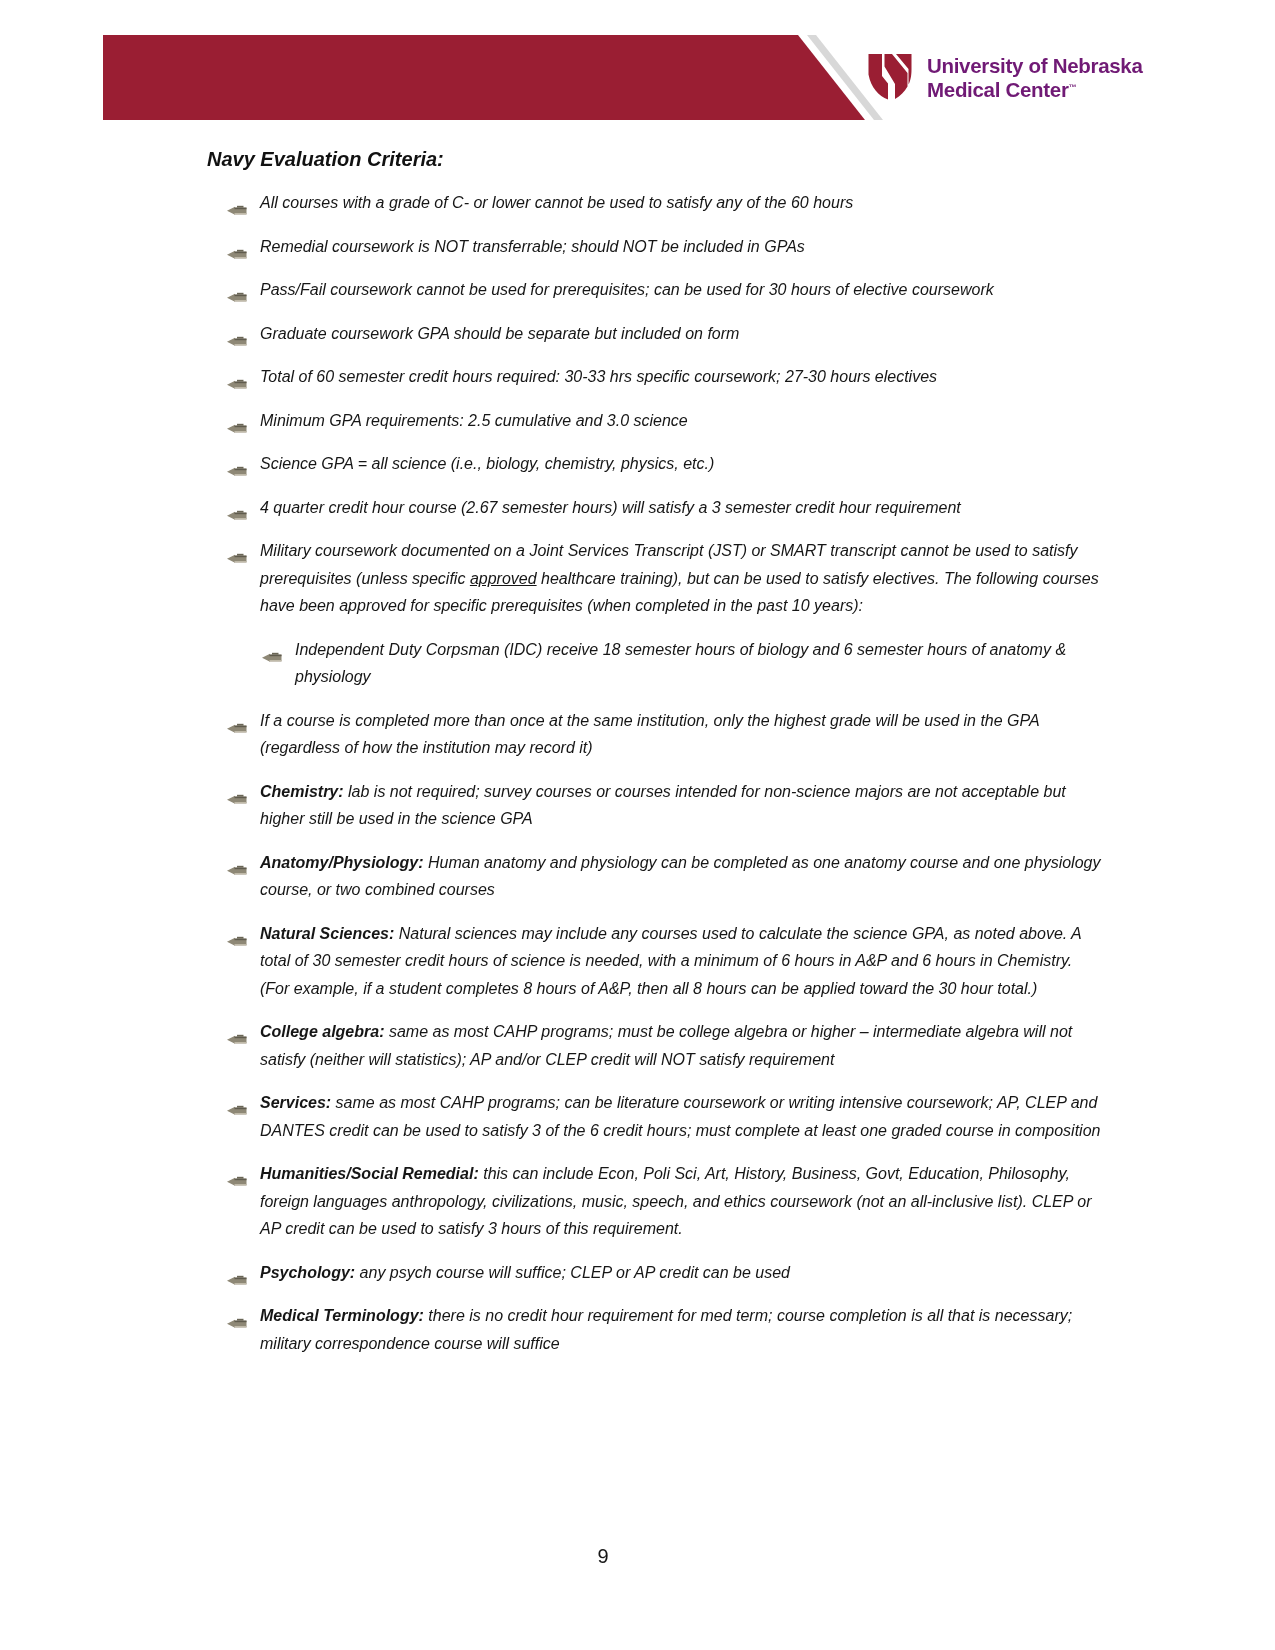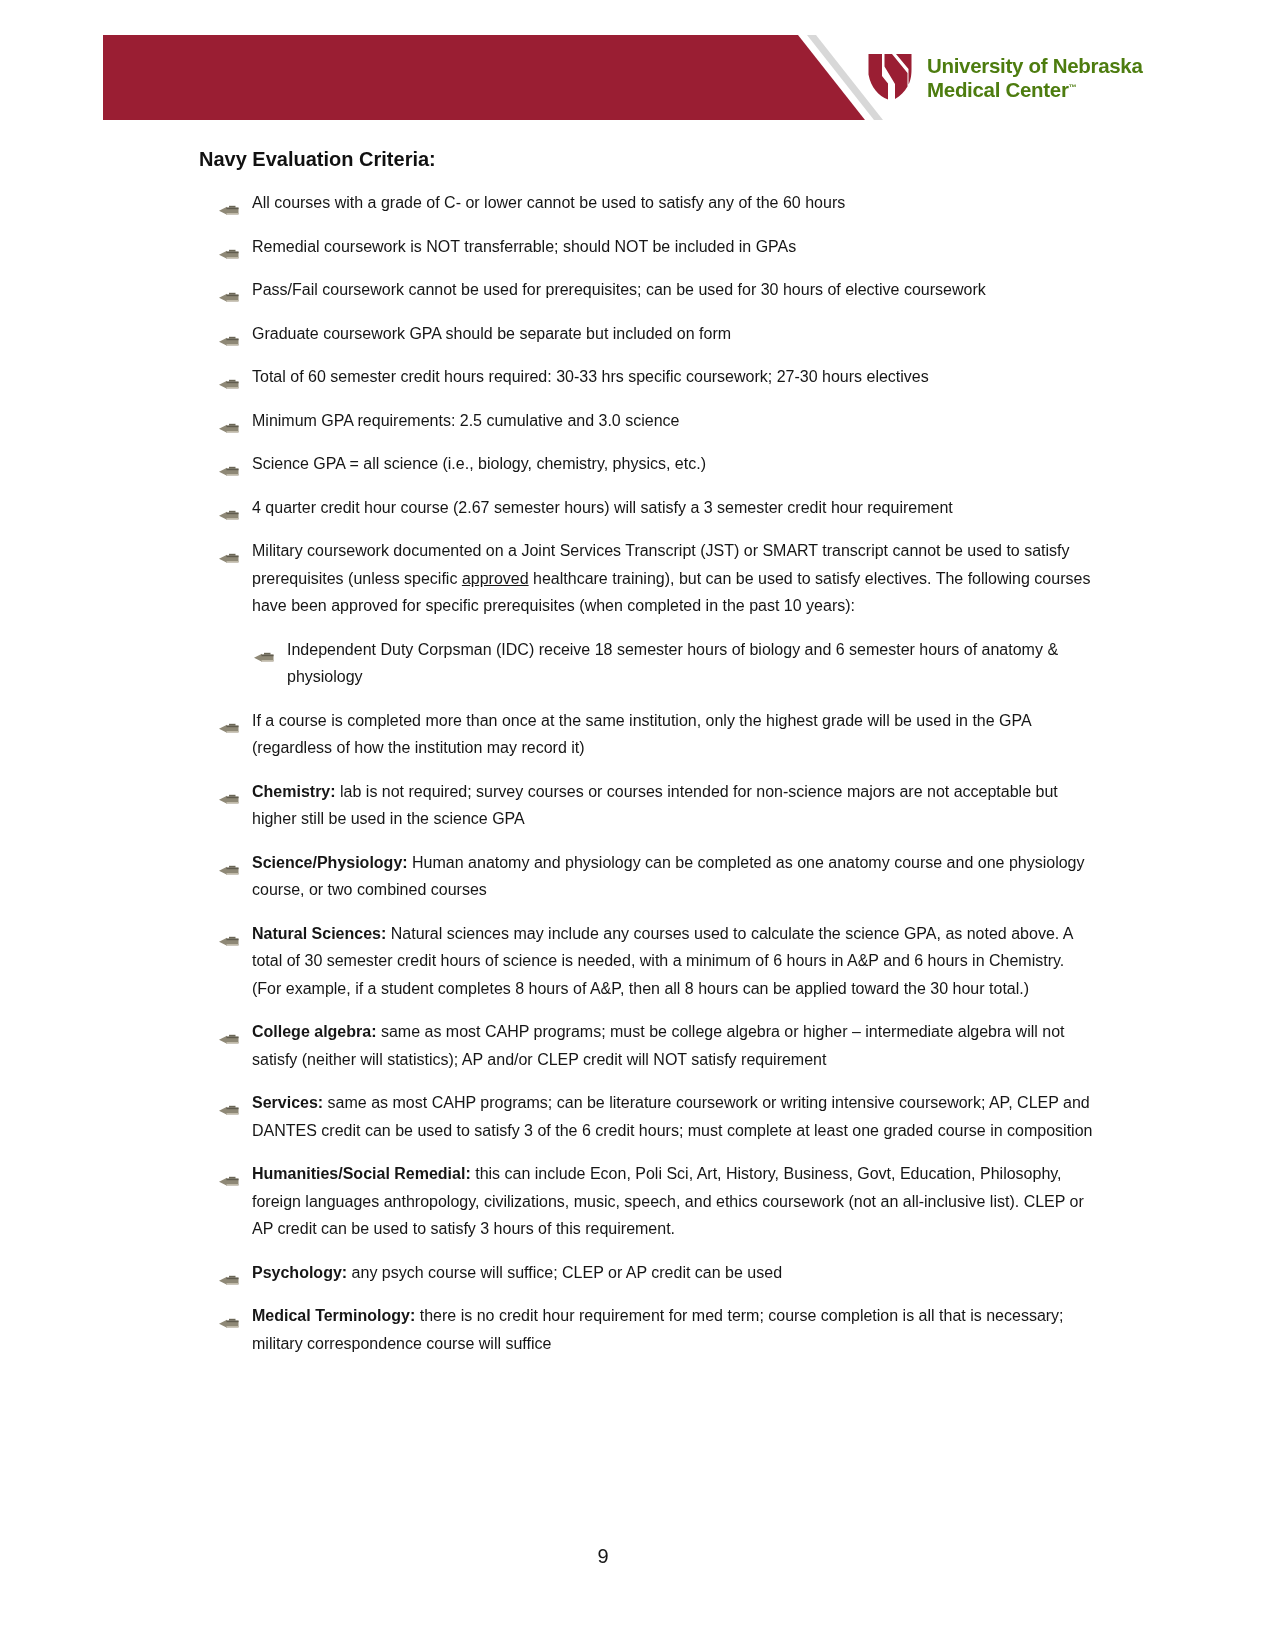--- a/index.html
+++ b/index.html
@@ -15,25 +15,25 @@
   }
   .banner-stripe {
     position:absolute; left:103px; top:35px; width:790px; height:85px;
     clip-path:polygon(704px 0, 713px 0, 780px 85px, 771px 85px);
   }
   .logo { position:absolute; left:867px; top:54px; display:flex; align-items:flex-start; }
   .logo svg { display:block; }
   .logo-text {
     margin-left:14px; margin-top:1px;
     font-weight:bold; font-size:20.5px; line-height:21.5px;
-    letter-spacing:-0.3px; color:#4d7c0f; white-space:nowrap;
+    letter-spacing:-0.3px; color:#701a75; white-space:nowrap;
   }
   .logo-text sup { font-size:8px; font-weight:bold; vertical-align:7px; letter-spacing:0; }
   
-  .content { position:absolute; left:199px; top:146px; width:898px; }
+  .content { position:absolute; left:207px; top:146px; width:898px;font-style:italic; }
   .doc-title {
     font-size:20px; font-weight:bold; line-height:27px;
     margin:0 0 13px 0; color:#111;
   }
   .item { position:relative; margin:16px 0 6px 0; font-size:16px; line-height:27.5px; }
   .item.l1 { padding-left:53px; }
   .item.l2 { padding-left:88px; }
   .item .bullet { position:absolute; top:8px; width:20px; height:12px; }
   .item.l1 .bullet { left:20px; }
   .item.l2 .bullet { left:55px; }
@@ -203,21 +203,21 @@
       <div class="item l1">
   <span class="bullet">
     <svg width="20" height="12" viewBox="0 0 20 12">
       <polygon class="bf" points="0,6.8 8,2.8 8,10.8" fill="#8E8876"></polygon>
       <rect class="bf" x="7.5" y="3.6" width="12" height="6.8" fill="#8E8876"></rect>
       <polygon points="10,1.8 16.5,1.8 16.5,3.6 10,3.6" fill="#6A6656"></polygon>
       <rect x="7.5" y="3.6" width="12" height="1.6" fill="#5F5B4D"></rect>
       <rect x="7.5" y="9" width="12" height="1.4" fill="#C0BAA9"></rect>
     </svg>
   </span>
-<span class="item-text"><span class="b">Science/Physiology:</span><span> Human anatomy and physiology can be completed as one anatomy course and one physiology course, or two combined courses</span></span></div>
+<span class="item-text"><span class="b">Anatomy/Physiology:</span><span> Human anatomy and physiology can be completed as one anatomy course and one physiology course, or two combined courses</span></span></div>
       <div class="item l1">
   <span class="bullet">
     <svg width="20" height="12" viewBox="0 0 20 12">
       <polygon class="bf" points="0,6.8 8,2.8 8,10.8" fill="#8E8876"></polygon>
       <rect class="bf" x="7.5" y="3.6" width="12" height="6.8" fill="#8E8876"></rect>
       <polygon points="10,1.8 16.5,1.8 16.5,3.6 10,3.6" fill="#6A6656"></polygon>
       <rect x="7.5" y="3.6" width="12" height="1.6" fill="#5F5B4D"></rect>
       <rect x="7.5" y="9" width="12" height="1.4" fill="#C0BAA9"></rect>
     </svg>
   </span>

